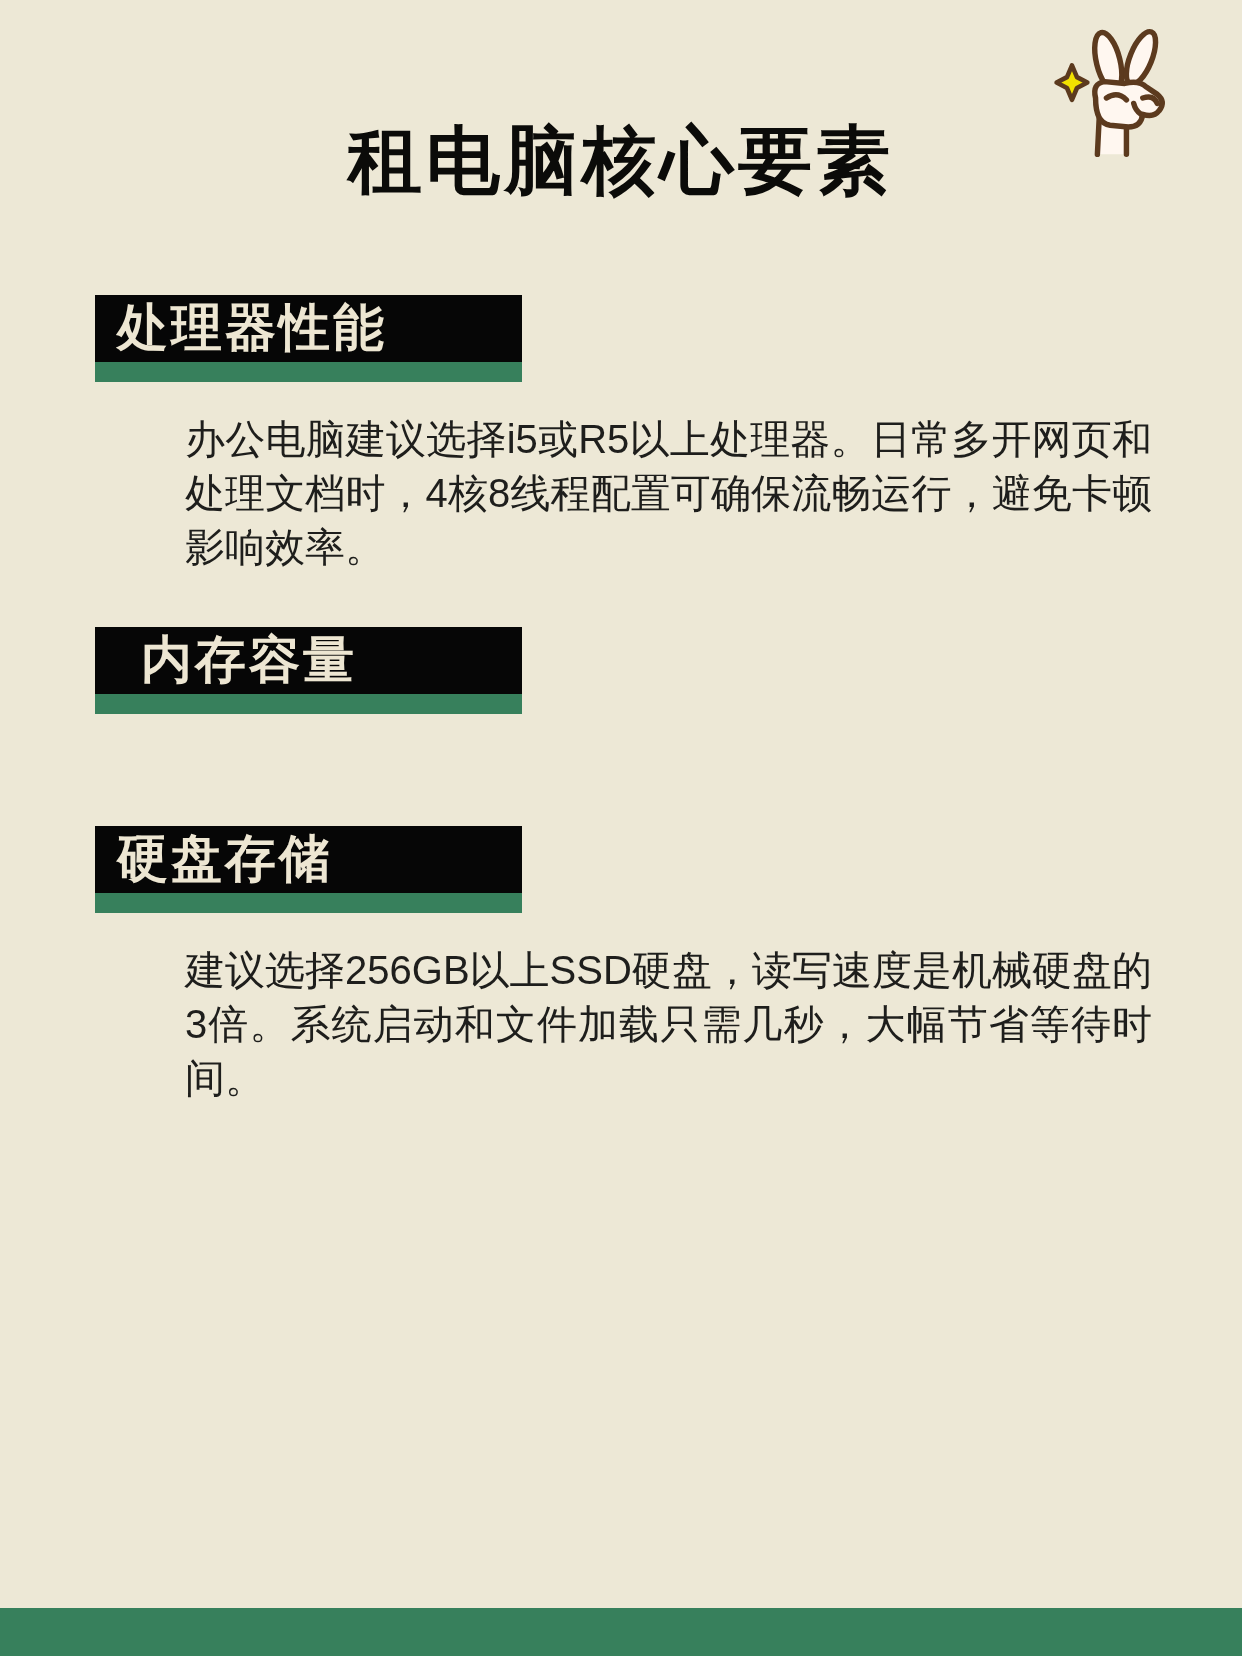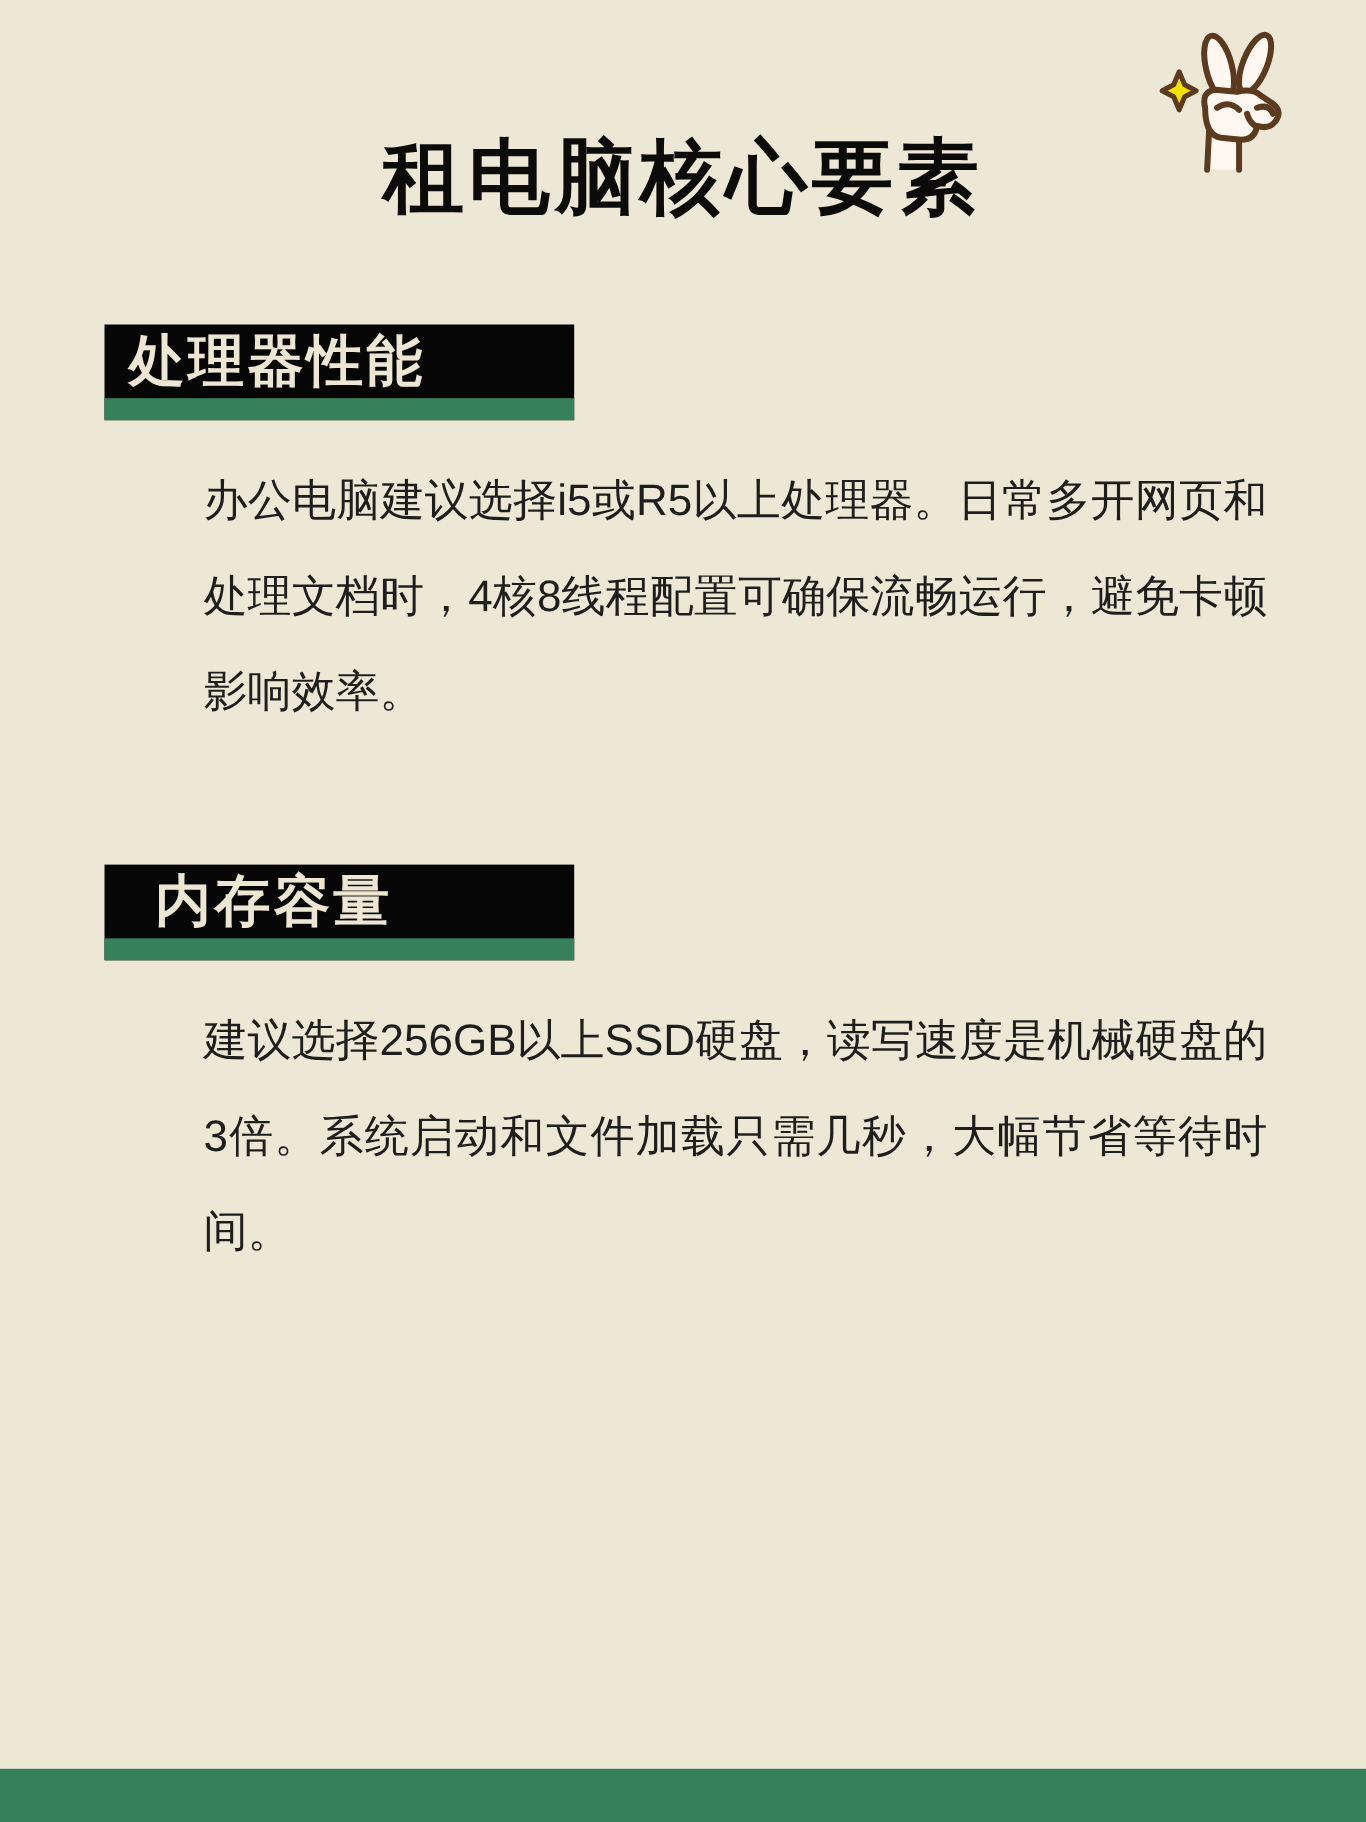--- a/index.html
+++ b/index.html
@@ -37,26 +37,26 @@
   }
   .section-header span {
     font-size:51px;
     font-weight:900;
     letter-spacing:3px;
     color:#EDE6D2;
   }
   .section-body {
     margin:30px 90px 0 90px;
     font-size:40px;
-    line-height:87px;
+    line-height:54px;
     color:#1E1E1C;
     text-align:justify;
   }
   #section-1 .section-header { margin-top:83px; }
-  #section-2 .section-header { margin-top:113px;padding-left:46px; }
+  #section-2 .section-header { margin-top:53px;padding-left:46px; }
   #section-3 .section-header { margin-top:112px; }
   .footer-bar {
     position:absolute;
     left:0; bottom:0;
     width:100%;
     height:48px;
     background:#37805C;
   }
 </style>
 </head>
@@ -92,16 +92,19 @@
   <p class="section-body">办公电脑建议选择i5或R5以上处理器。日常多开网页和处理文档时，4核8线程配置可确保流畅运行，避免卡顿影响效率。</p>
 </section>
 
 <section class="section" id="section-2">
   <div class="section-header">
     <span>内存容量</span>
   </div>
 </section>
 
 <section class="section" id="section-3">
+  <div class="section-header">
+    <span>硬盘存储</span>
+  </div>
   <p class="section-body">建议选择256GB以上SSD硬盘，读写速度是机械硬盘的3倍。系统启动和文件加载只需几秒，大幅节省等待时间。</p>
 </section>
 
 <div class="footer-bar"></div>
 
 </body></html>

